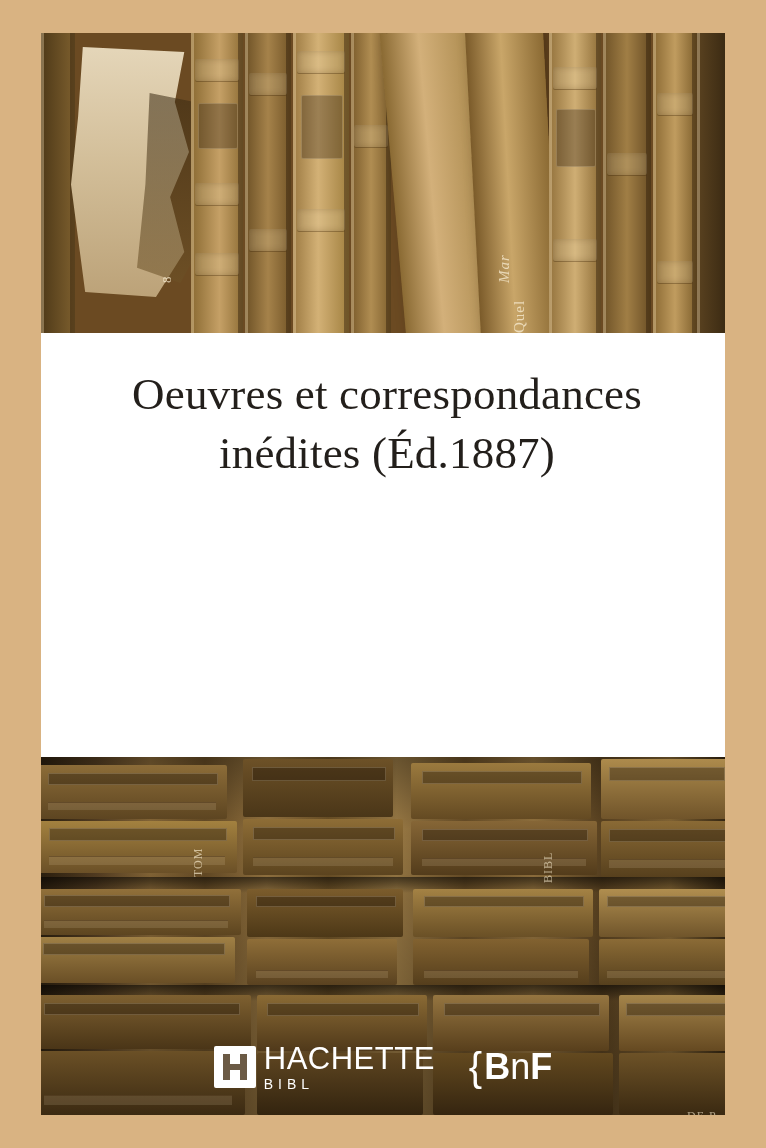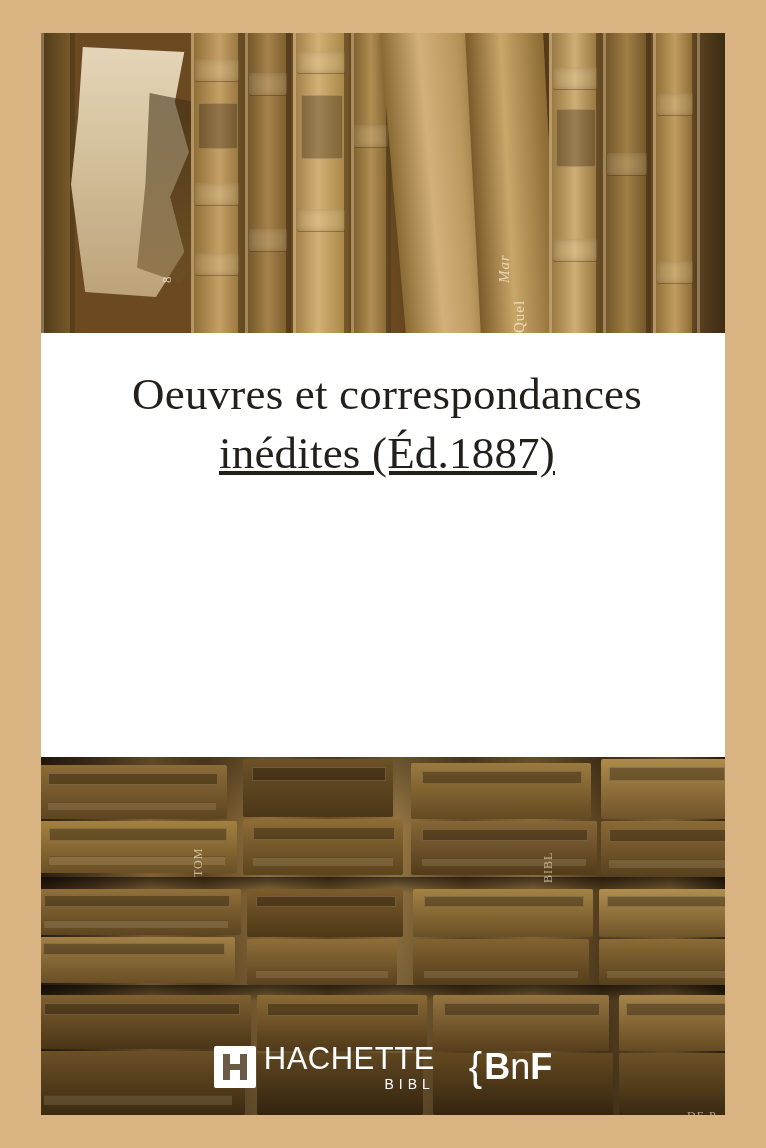--- a/index.html
+++ b/index.html
@@ -158,21 +158,21 @@
     text-align: center;
     font-family: "Liberation Serif", serif;
     font-size: 45px;
     line-height: 1.32;
     color: #231f1b;
     letter-spacing: 0.2px;
   }
   .title .smallcap-o {
     font-size: 45px;
   }
-  .title .line2 { display: block; text-decoration: underline; }
+  .title .line2 { display: block; }
 
   
   .photo-bottom {
     position: absolute;
     left: 0;
     bottom: 0;
     width: 684px;
     height: 358px;
     overflow: hidden;
     background: #3b2a14;
@@ -260,21 +260,21 @@
   .hachette .mark::after {
     left: 26px; top: 8px; width: 7px; height: 26px;
   }
   .hachette .mark i {
     position: absolute;
     left: 9px; top: 18px; width: 24px; height: 6px;
     background: #6b5a45;
   }
   .hachette .words {
     line-height: 1;
-    text-align: right;
+    text-align: left;
   }
   .hachette .w1 {
     font-family: "Liberation Sans", sans-serif;
     font-size: 31px;
     font-weight: normal;
     color: #ffffff;
     letter-spacing: 0.5px;
     display: block;
   }
   .hachette .w2 {

